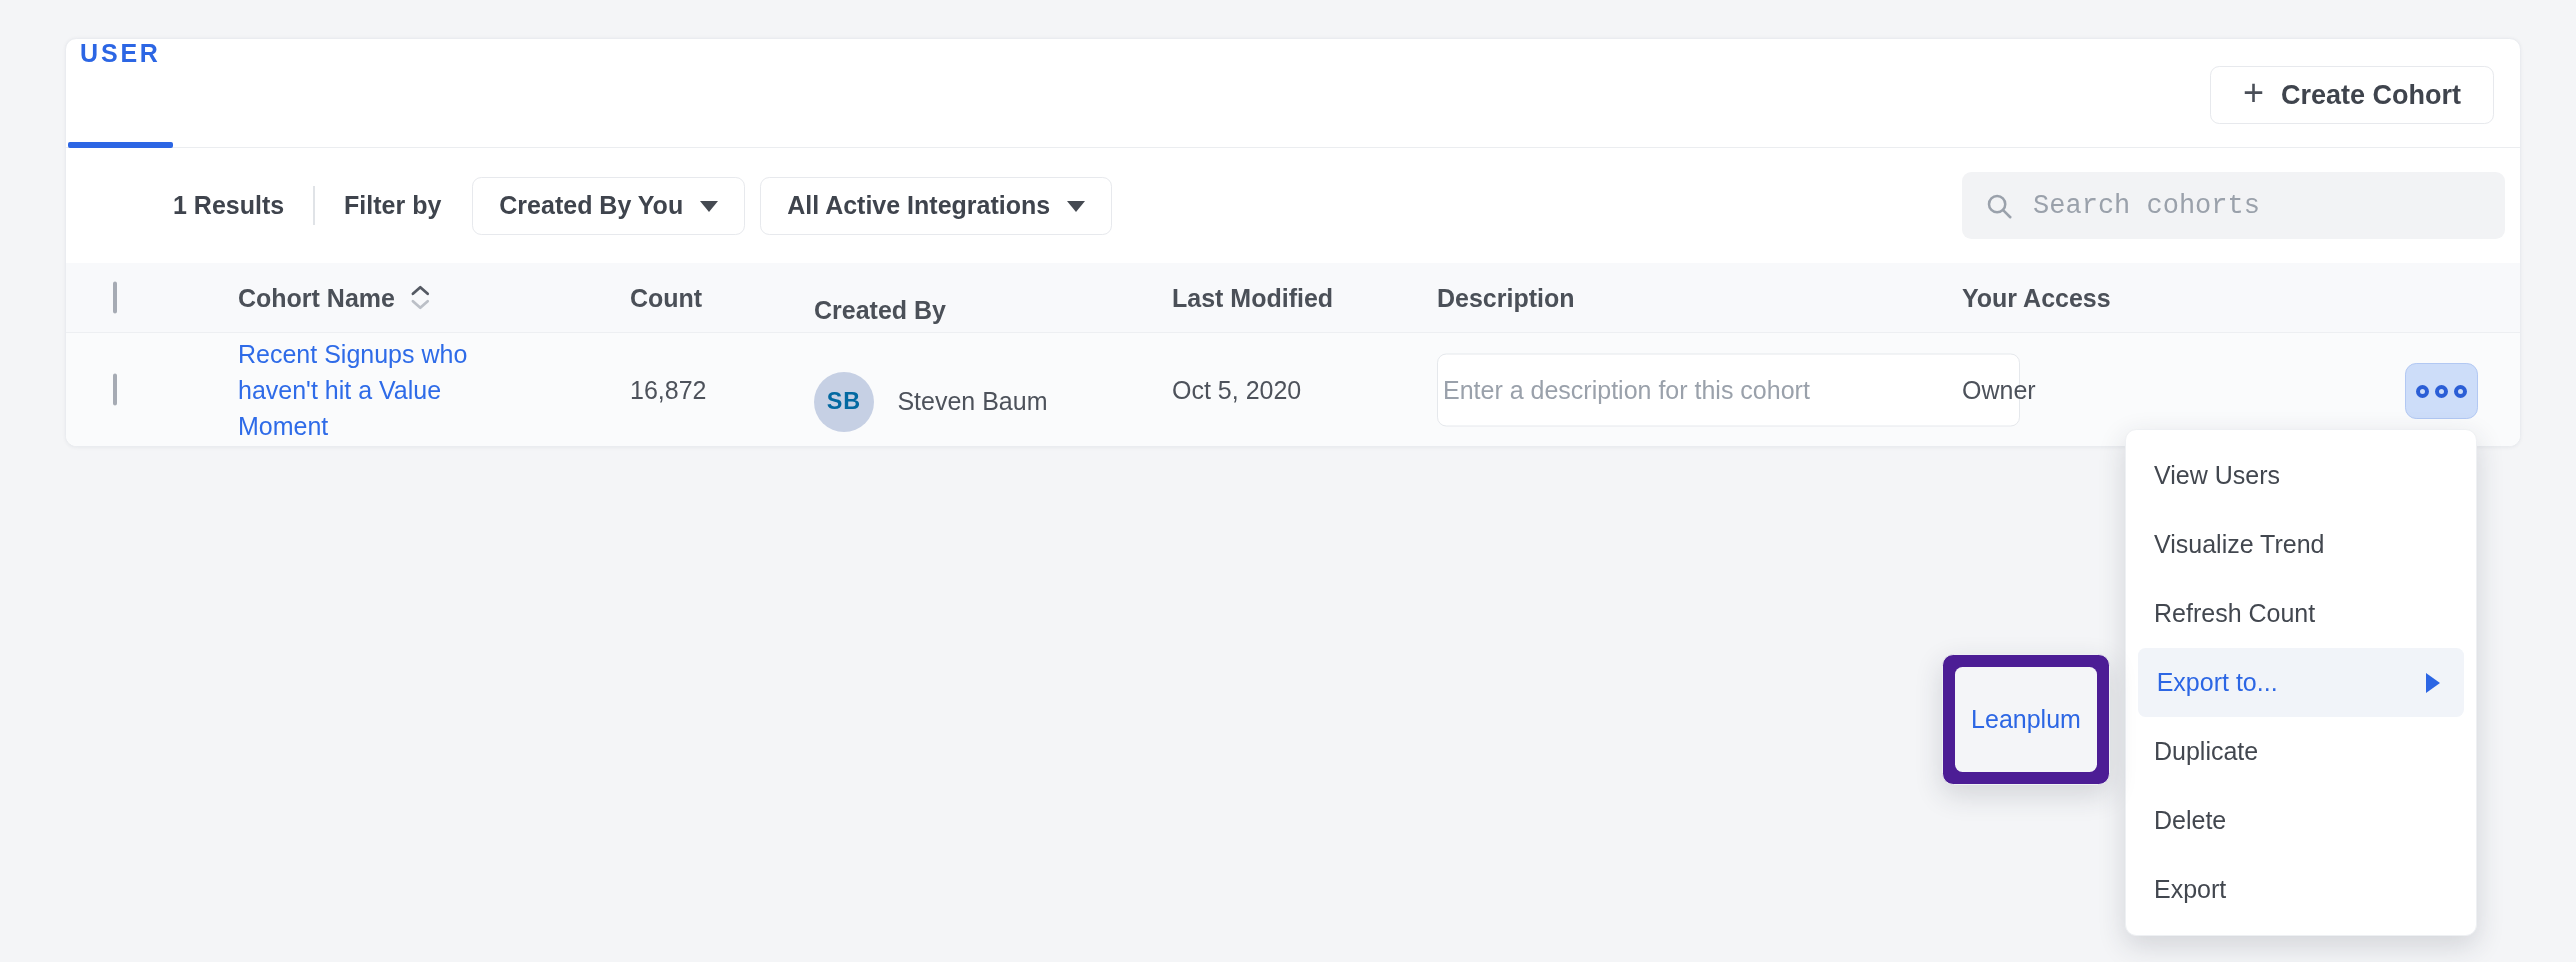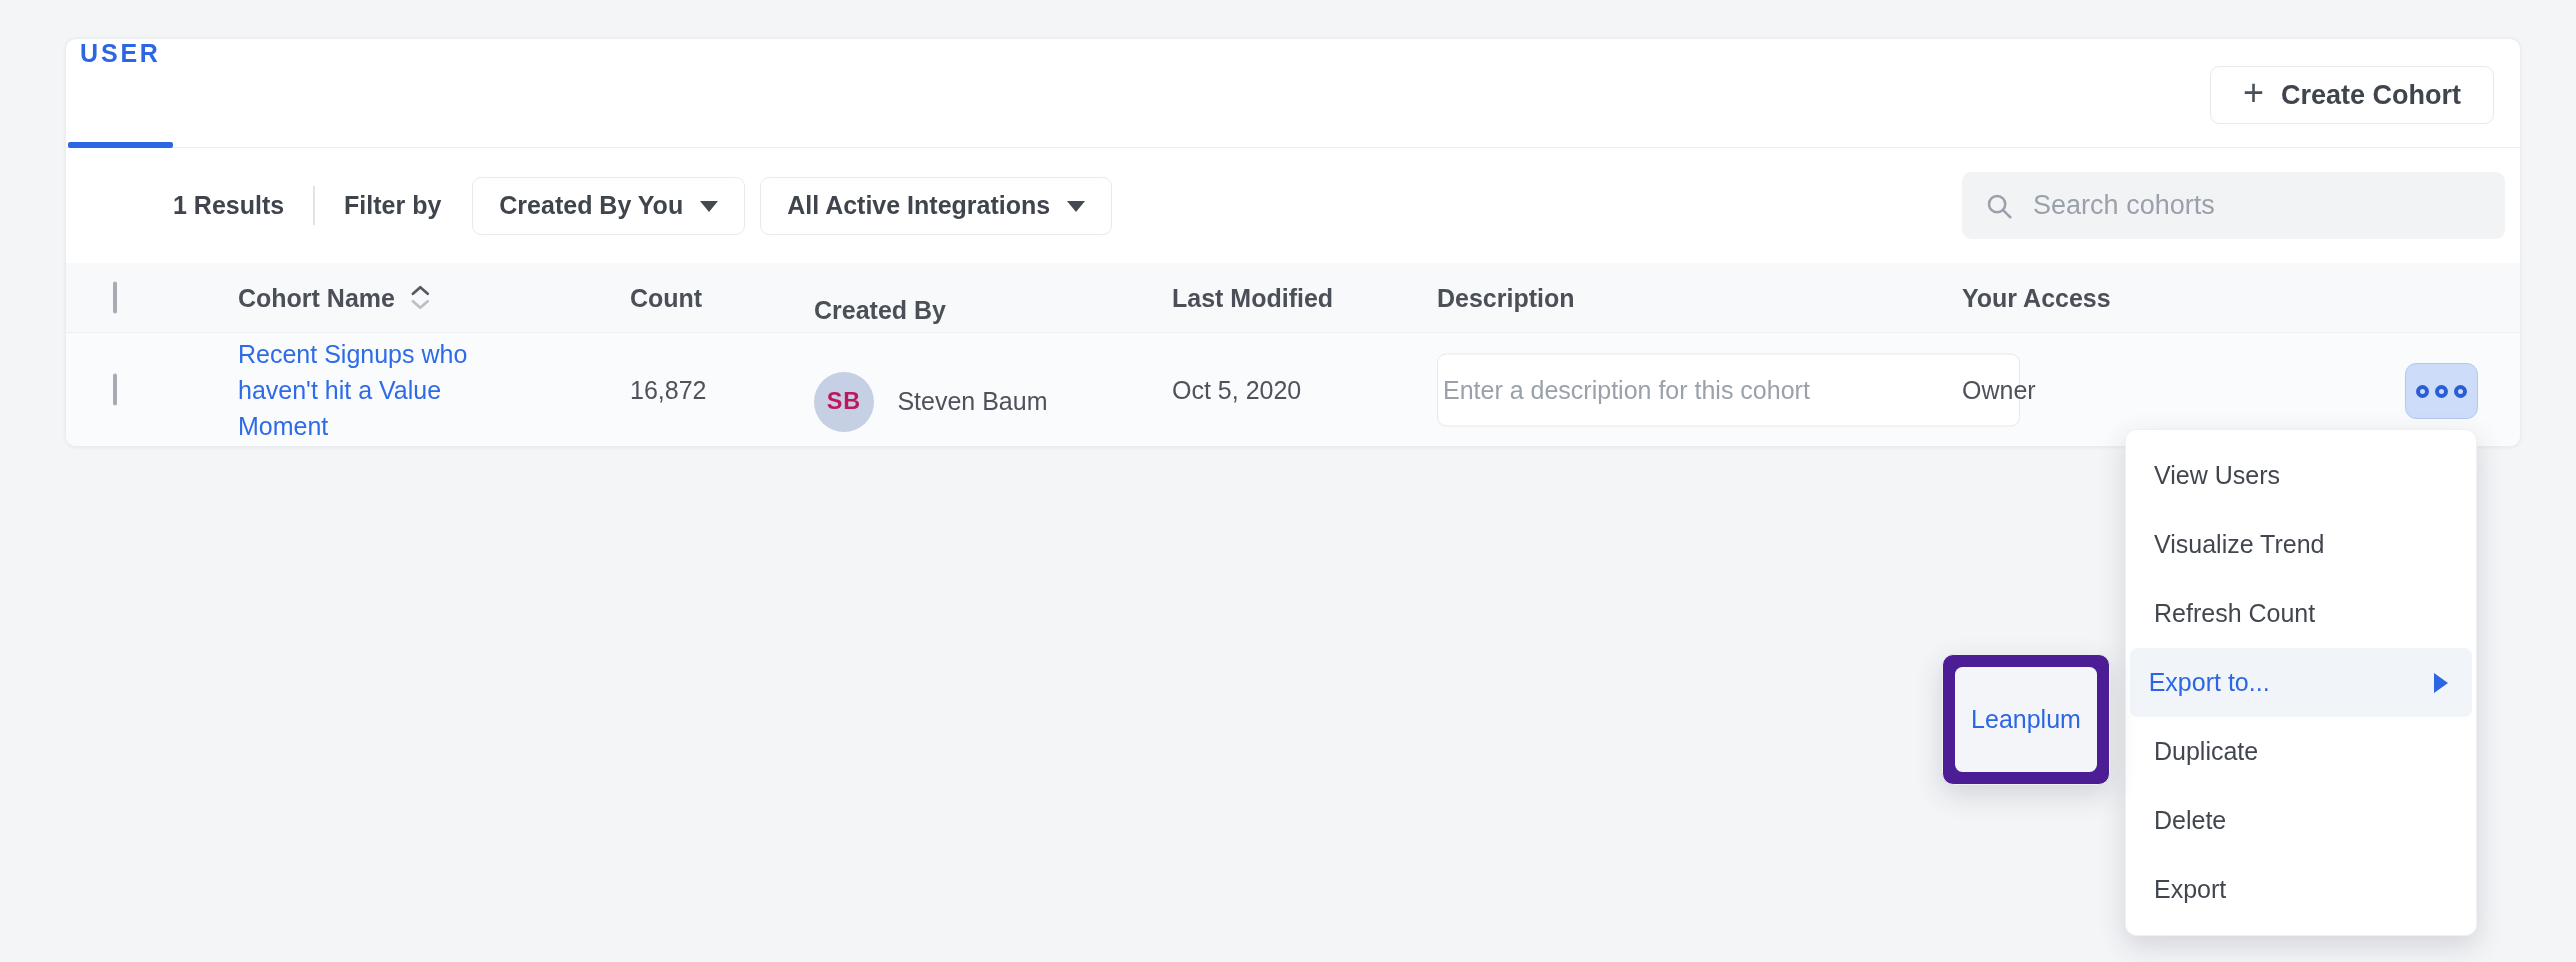--- a/index.html
+++ b/index.html
@@ -57,21 +57,21 @@
     width:0; height:0; border-left:9.3px solid transparent; border-right:9.3px solid transparent;
     border-top:11.2px solid #454a52; margin-top:2.8px;
   }
   .search-box {
     margin-left:auto; width:543px; height:67px; background:#f2f3f5;
     border-radius:9.3px; display:flex; align-items:center; padding:0 22.4px; gap:18.7px;
   }
   .search-box svg { flex:0 0 auto; }
   .search-input {
     flex:1; border:none; outline:none; background:transparent;
-    font-family:Liberation Sans, sans-serif; font-size:27px; color:#c2410c;
+    font-family:Liberation Mono, monospace; font-size:27px; color:#c2410c;
   }
   .search-input::placeholder { color:#9aa1ab; opacity:1; }
 
   
   .thead { position:relative; height:70px; background:#f8f9fb; border-bottom:0.9px solid #edeff2; }
   .trow  { position:relative; height:113px; background:#fafbfc; border-bottom-left-radius:11.2px; border-bottom-right-radius:11.2px; }
   .cell { position:absolute; top:50%; transform:translateY(-50%); font-size:25px; }
   .th { color:#4b5058; font-weight:600; display:flex; align-items:center; gap:11.2px; }
   .c-check { left:47px; }
   .c-name  { left:172px; }
@@ -89,21 +89,21 @@
 
   .cohort-link {
     width:280px; color:#2e6be8; font-size:25px; line-height:36px;
     text-decoration:none; cursor:pointer; display:block;
   }
   .count-val, .date-val, .creator-name, .access-val { color:#4d525b; }
   .creator { display:flex; align-items:center; gap:23.4px; }
   .avatar {
     width:60px; height:60px; border-radius:50%; background:#c6d0e4;
     display:flex; align-items:center; justify-content:center;
-    color:#be185d; font-size:23.4px; font-weight:700; letter-spacing:0.9px;
+    color:#0369a1; font-size:23.4px; font-weight:700; letter-spacing:0.9px;
   }
   .desc-input {
     width:583px; height:73px; background:#fff; border:1.9px solid #e5e8ec;
     border-radius:9.3px; padding:0 5px; outline:none;
     font-family:"Liberation Sans", sans-serif; font-size:25px; color:#3f444d;
   }
   .desc-input::placeholder { color:#9aa1ab; opacity:1; }
 
   .more-btn {
     position:absolute; left:2339px; top:30px; width:73px; height:56px;
@@ -119,21 +119,21 @@
   .ctx-menu {
     position:absolute; left:2125px; top:429px; width:352px; padding:11.2px 0;
     background:#fff; border:0.9px solid #eef0f3; border-radius:11.2px;
     box-shadow:0 9.3px 28px rgba(35,45,65,0.16); z-index:20;
   }
   .ctx-item {
     height:69px; display:flex; align-items:center; padding:0 28px;
     font-size:25px; color:#42474f; cursor:pointer;
   }
   .ctx-item.active {
-    margin:0 4px; padding:0 24px 0 18.7px; border-radius:7.5px;
+    margin:0 12px; padding:0 24px 0 18.7px; border-radius:7.5px;
     background:#f1f4f9; color:#2c66e4; justify-content:space-between;
   }
   .arrow-right {
     width:0; height:0; border-top:10.3px solid transparent; border-bottom:10.3px solid transparent;
     border-left:14px solid #2c66e4;
   }
 
   
   .submenu {
     position:absolute; left:1942px; top:654px; width:168px; height:131px;

